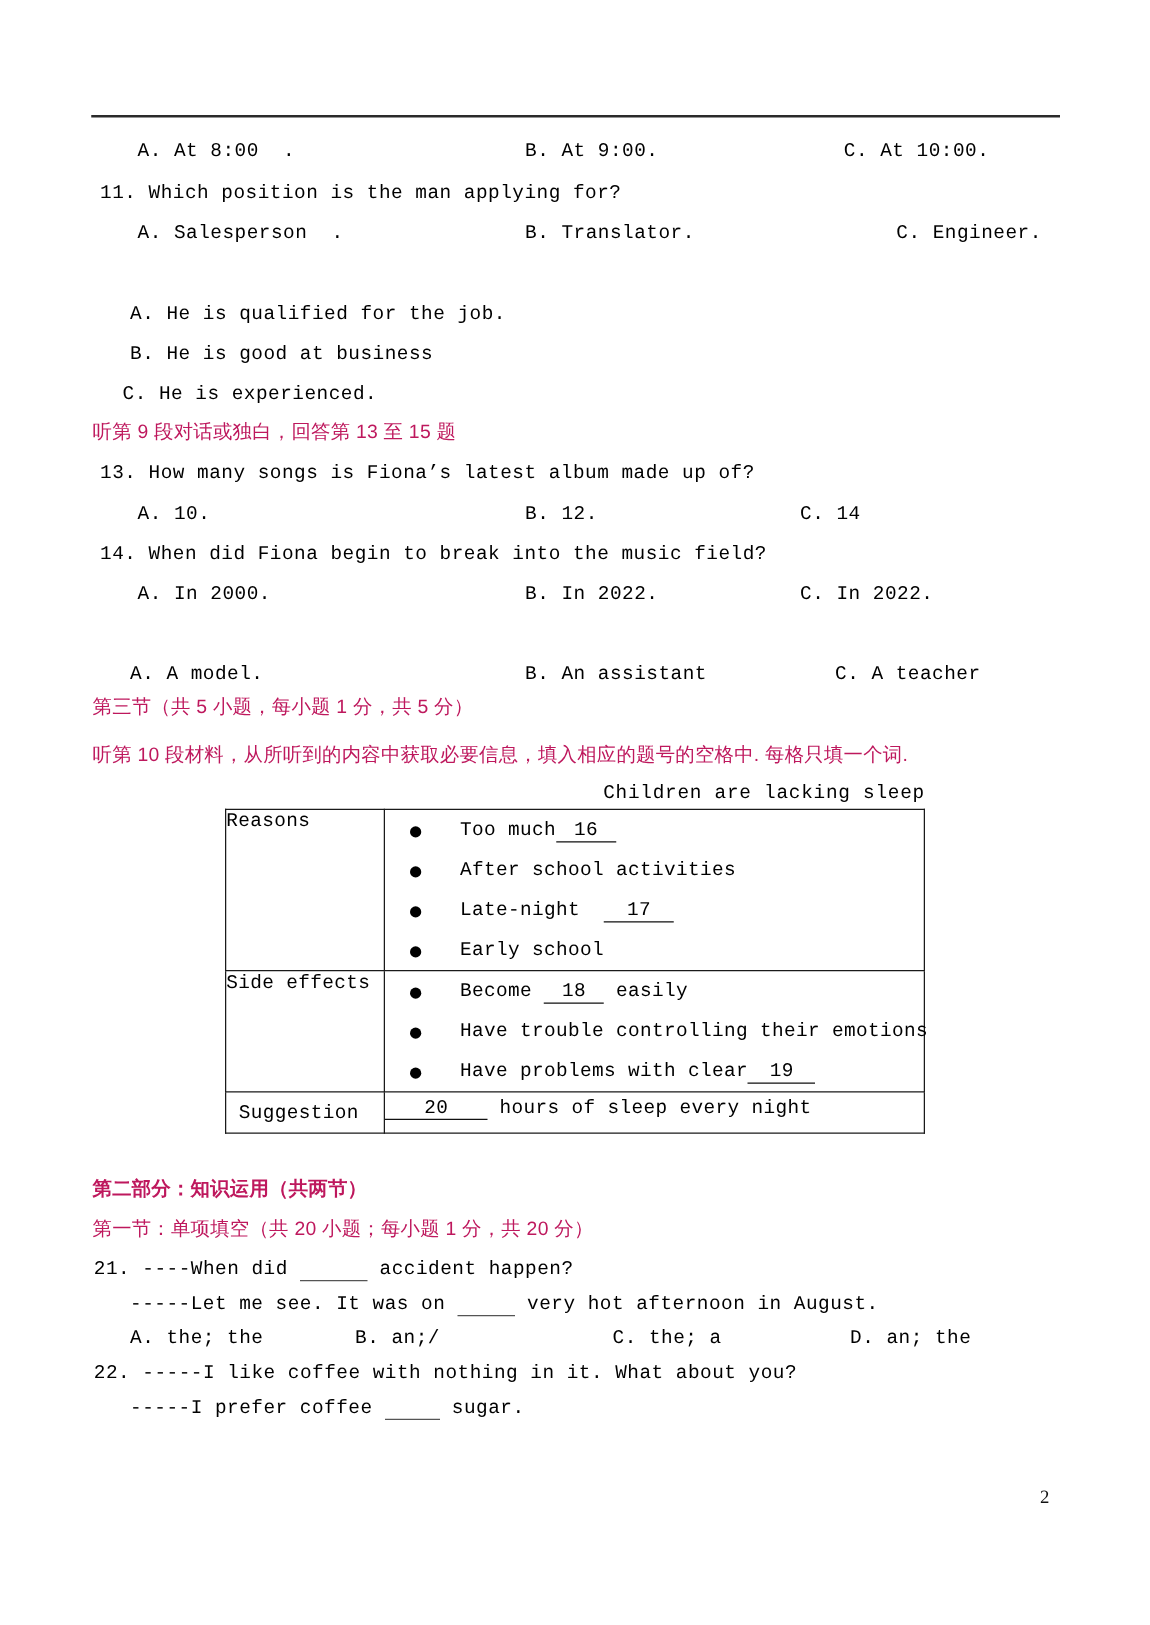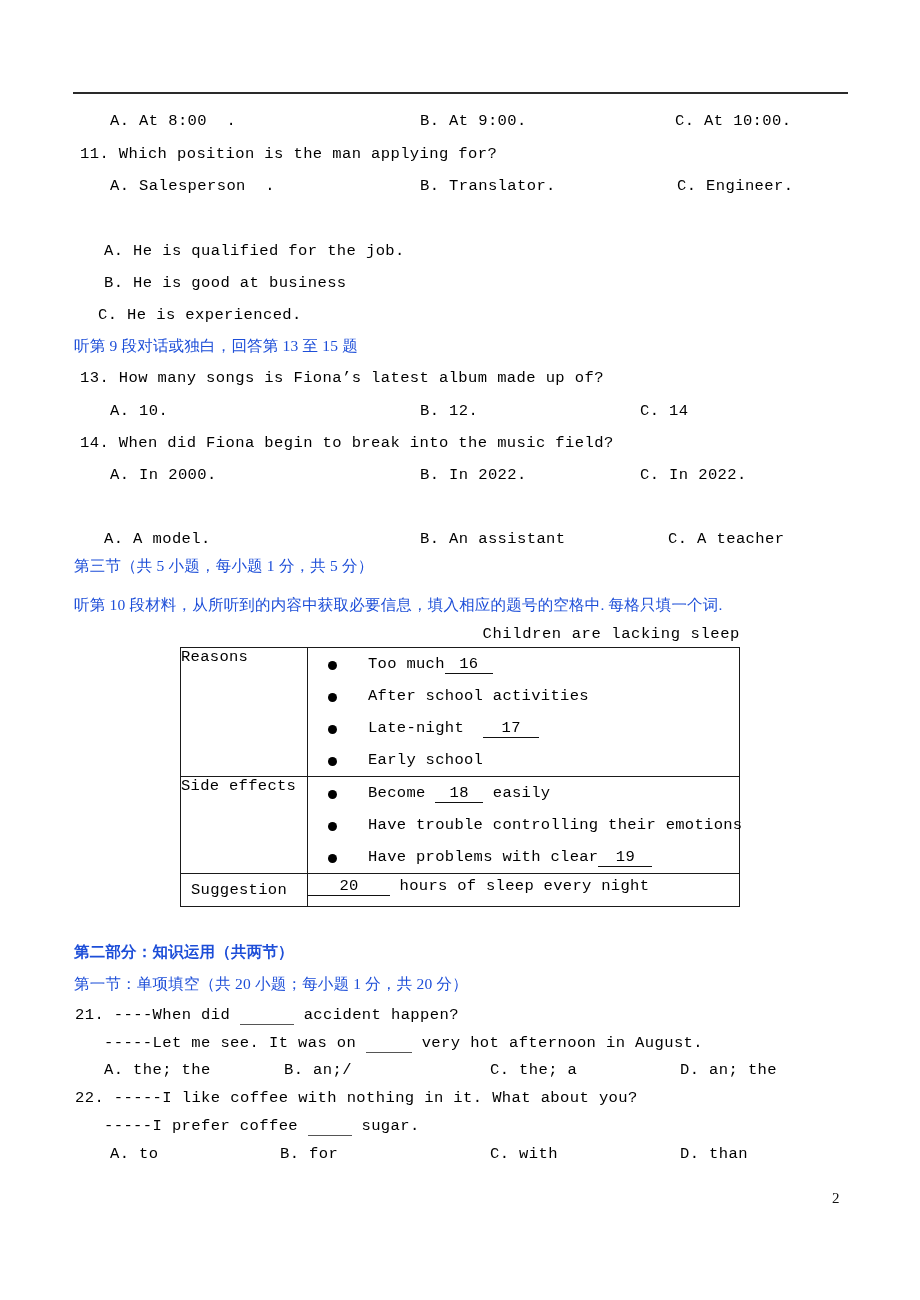--- a/index.html
+++ b/index.html
@@ -27,24 +27,24 @@
     position: absolute;
     left: 73px;
     top: 92px;
     width: 775px;
     height: 0;
     border-top: 2px solid #2a2a2a;
   }
   .cn {
     position: absolute;
     white-space: pre;
-    font-family: Liberation Serif, serif;
-    font-size: 15.5px;
-    line-height: 1;
-    color: #1d4ed8;
+    font-family: Liberation Sans, sans-serif;
+    font-size: 15.5px;
+    line-height: 1;
+    color: #be185d;
     letter-spacing: 0.2px;
   }
   .cn.bold { font-weight: bold; }
 
   
   .qrow { position: absolute; left: 0; width: 920px; height: 22px; }
   .qtext {
     position: absolute;
     white-space: pre;
     font-family: "Liberation Mono", "DejaVu Sans Mono", monospace;
@@ -161,21 +161,21 @@
     <span class="opt" style="left:420px;">B. At 9:00.</span>
     <span class="opt" style="left:675px;">C. At 10:00.</span>
   </div>
 
   <div class="qrow" style="top:147px;">
     <span class="qtext" style="left:80px;">11. Which position is the man applying for?</span>
   </div>
   <div class="qrow" style="top:179px;">
     <span class="opt" style="left:110px;">A. Salesperson  .</span>
     <span class="opt" style="left:420px;">B. Translator.</span>
-    <span class="opt" style="left:677px;">C. Engineer.</span>
+    <span class="opt" style="left:717px;">C. Engineer.</span>
   </div>
 
   <div class="qrow" style="top:244px;">
     <span class="opt" style="left:104px;">A. He is qualified for the job.</span>
   </div>
   <div class="qrow" style="top:276px;">
     <span class="opt" style="left:104px;">B. He is good at business</span>
   </div>
   <div class="qrow" style="top:308px;">
     <span class="opt" style="left:98px;">C. He is experienced.</span>
@@ -257,22 +257,16 @@
     <span class="opt" style="left:490px;">C. the; a</span>
     <span class="opt" style="left:680px;">D. an; the</span>
   </div>
 
   <div class="qrow" style="top:1091px;">
     <span class="qtext" style="left:75px;">22. -----I like coffee with nothing in it. What about you?</span>
   </div>
   <div class="qrow" style="top:1119px;">
     <span class="qtext" style="left:104px;"><span>-----I prefer coffee </span><span class="blank-empty" style="width:44px;">&nbsp;</span><span> sugar.</span></span>
   </div>
-  <div class="qrow" style="top:1147px;">
-    <span class="opt" style="left:110px;">A. to</span>
-    <span class="opt" style="left:280px;">B. for</span>
-    <span class="opt" style="left:490px;">C. with</span>
-    <span class="opt" style="left:680px;">D. than</span>
-  </div>
 
   <span class="pageno">2</span>
 
 </div>
 
 </body></html>

